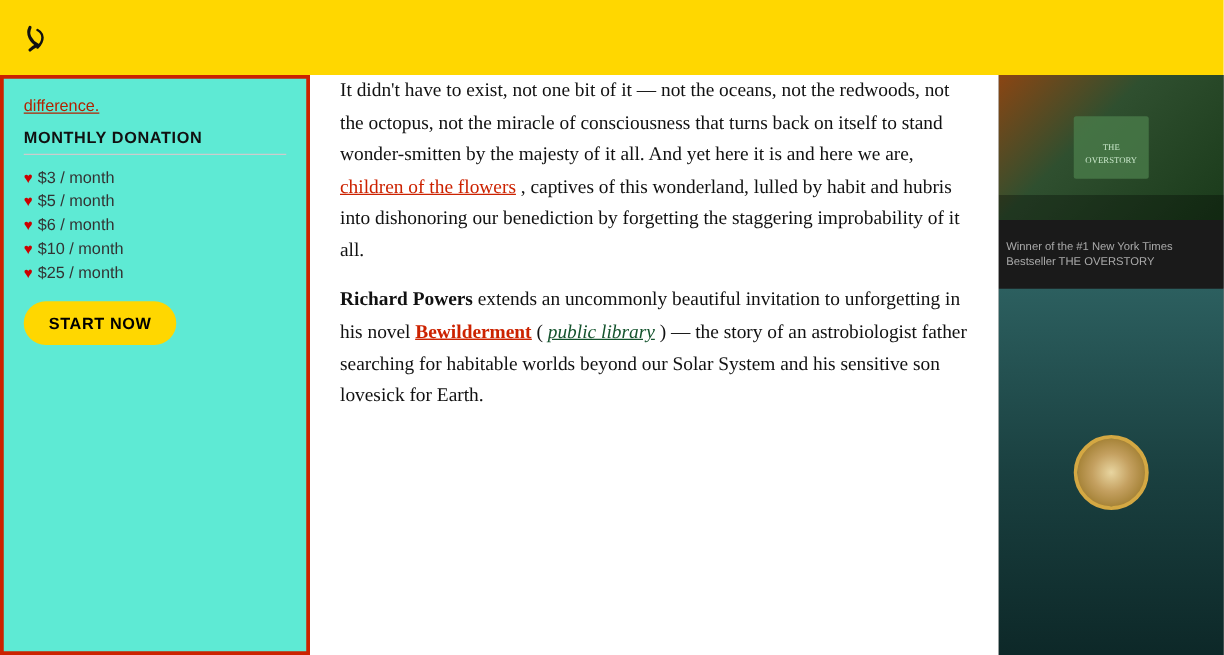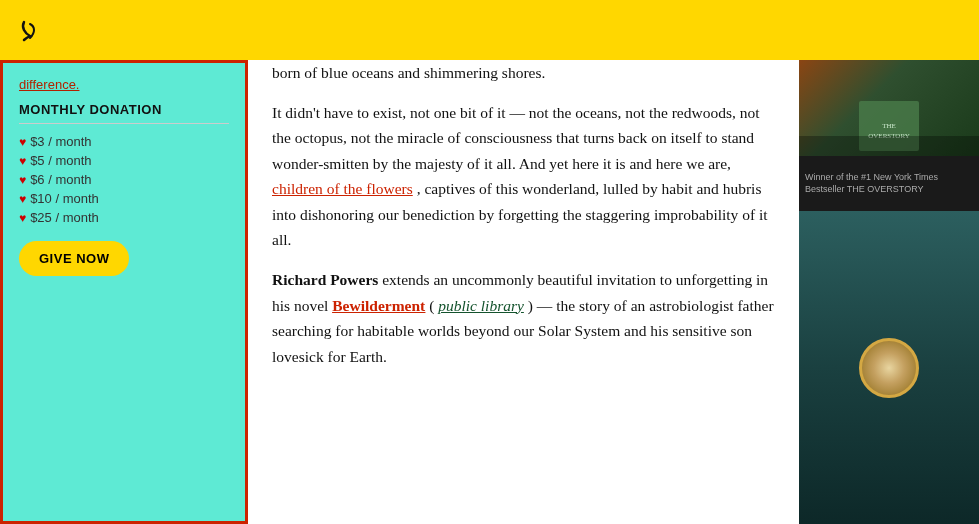--- a/index.html
+++ b/index.html
@@ -157,24 +157,24 @@
     .right-panel {
       width: 180px;
       min-width: 180px;
       background: #222;
       flex-shrink: 0;
       display: flex;
       flex-direction: column;
     }
 
     .book-image-top {
-      height: 96px;
+      height: 116px;
       background: linear-gradient(135deg, #8B4513 0%, #2F4F2F 40%, #1a3a1a 100%);
       display: flex;
-      align-items: flex-end;
+      align-items: center;
       justify-content: center;
       position: relative;
       overflow: hidden;
     }
 
     .book-image-top::after {
       content: '';
       position: absolute;
       bottom: 0;
       left: 0; right: 0;
@@ -243,27 +243,26 @@
     </div>
     <div class="donation-option">
       <span class="heart">♥</span>
       <span>$10 / month</span>
     </div>
     <div class="donation-option">
       <span class="heart">♥</span>
       <span>$25 / month</span>
     </div>
 
-    <button class="btn-start">GIVE NOW</button>
+    <button class="btn-start">START NOW</button>
 
     
   </div>
 
   <div class="content-area">
-    <p>born of blue oceans and shimmering shores.</p>
 
     <p>
       <span>It didn't have to exist, not one bit of it — not the oceans, not the redwoods, not the octopus, not the miracle of consciousness that turns back on itself to stand wonder-smitten by the majesty of it all. And yet here it is and here we are,</span>
       <a class="link-red" href="#">children of the flowers</a>
       <span>, captives of this wonderland, lulled by habit and hubris into dishonoring our benediction by forgetting the staggering improbability of it all.</span>
     </p>
 
     <p>
       <strong class="bold-text">Richard Powers</strong>
       <span> extends an uncommonly beautiful invitation to unforgetting in his novel </span>

